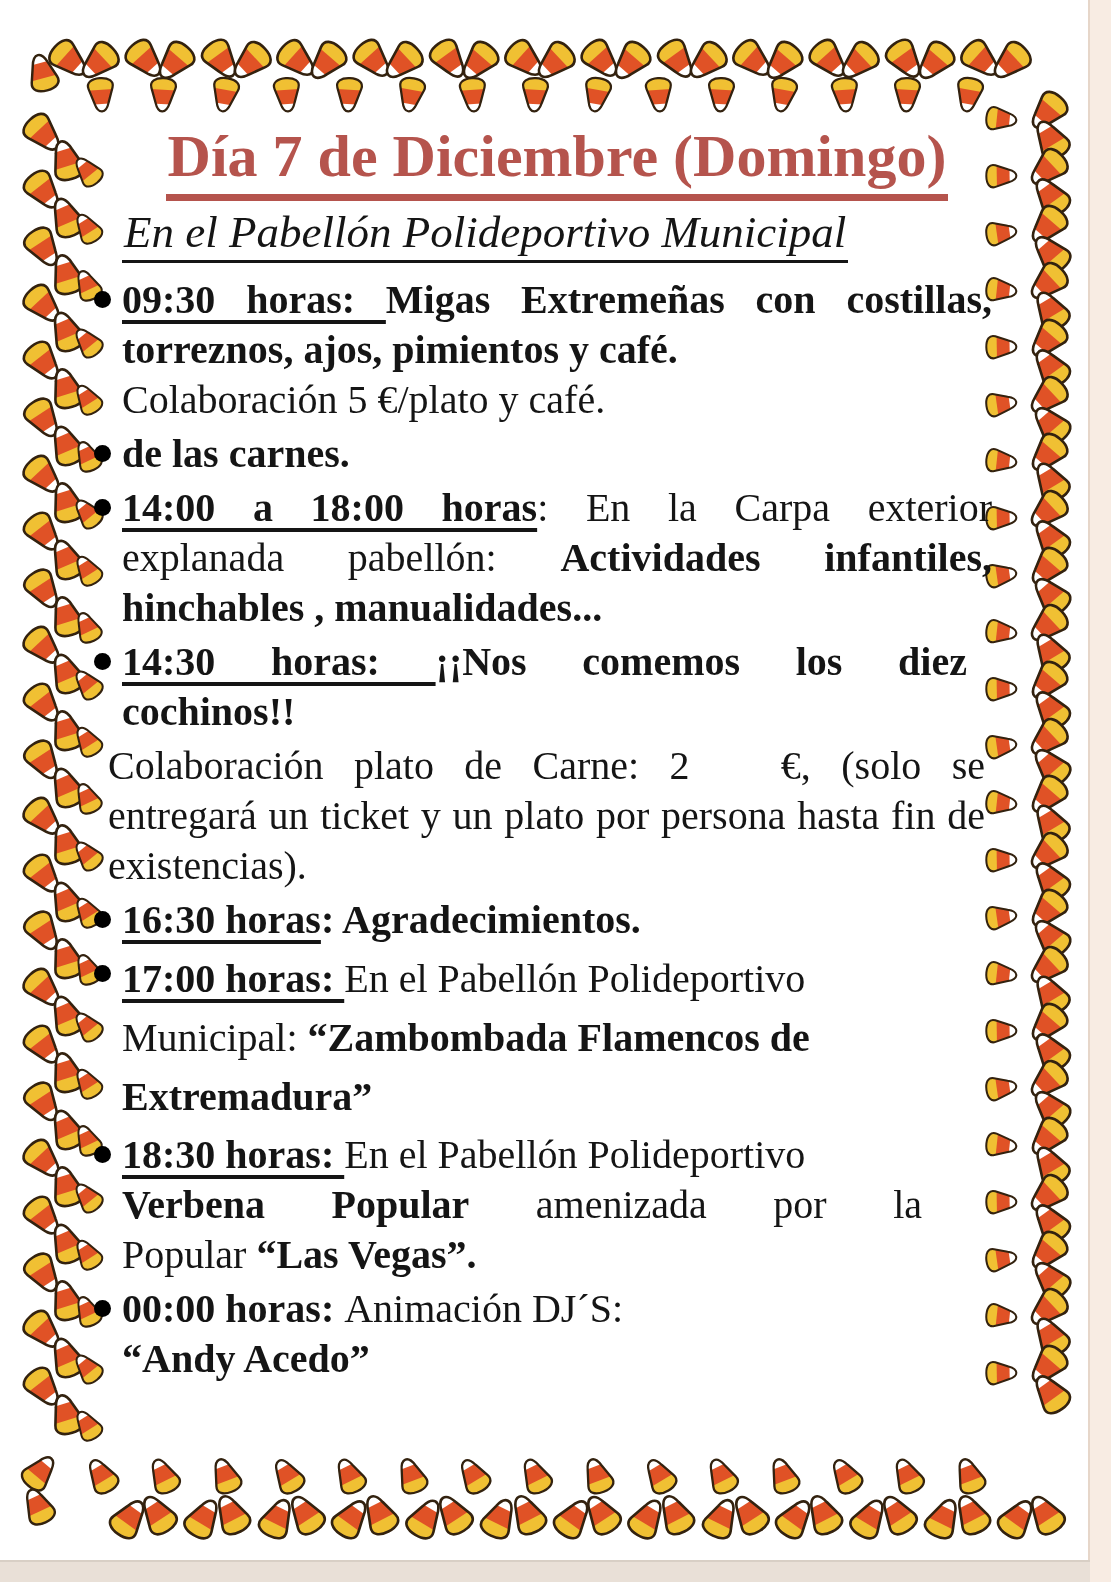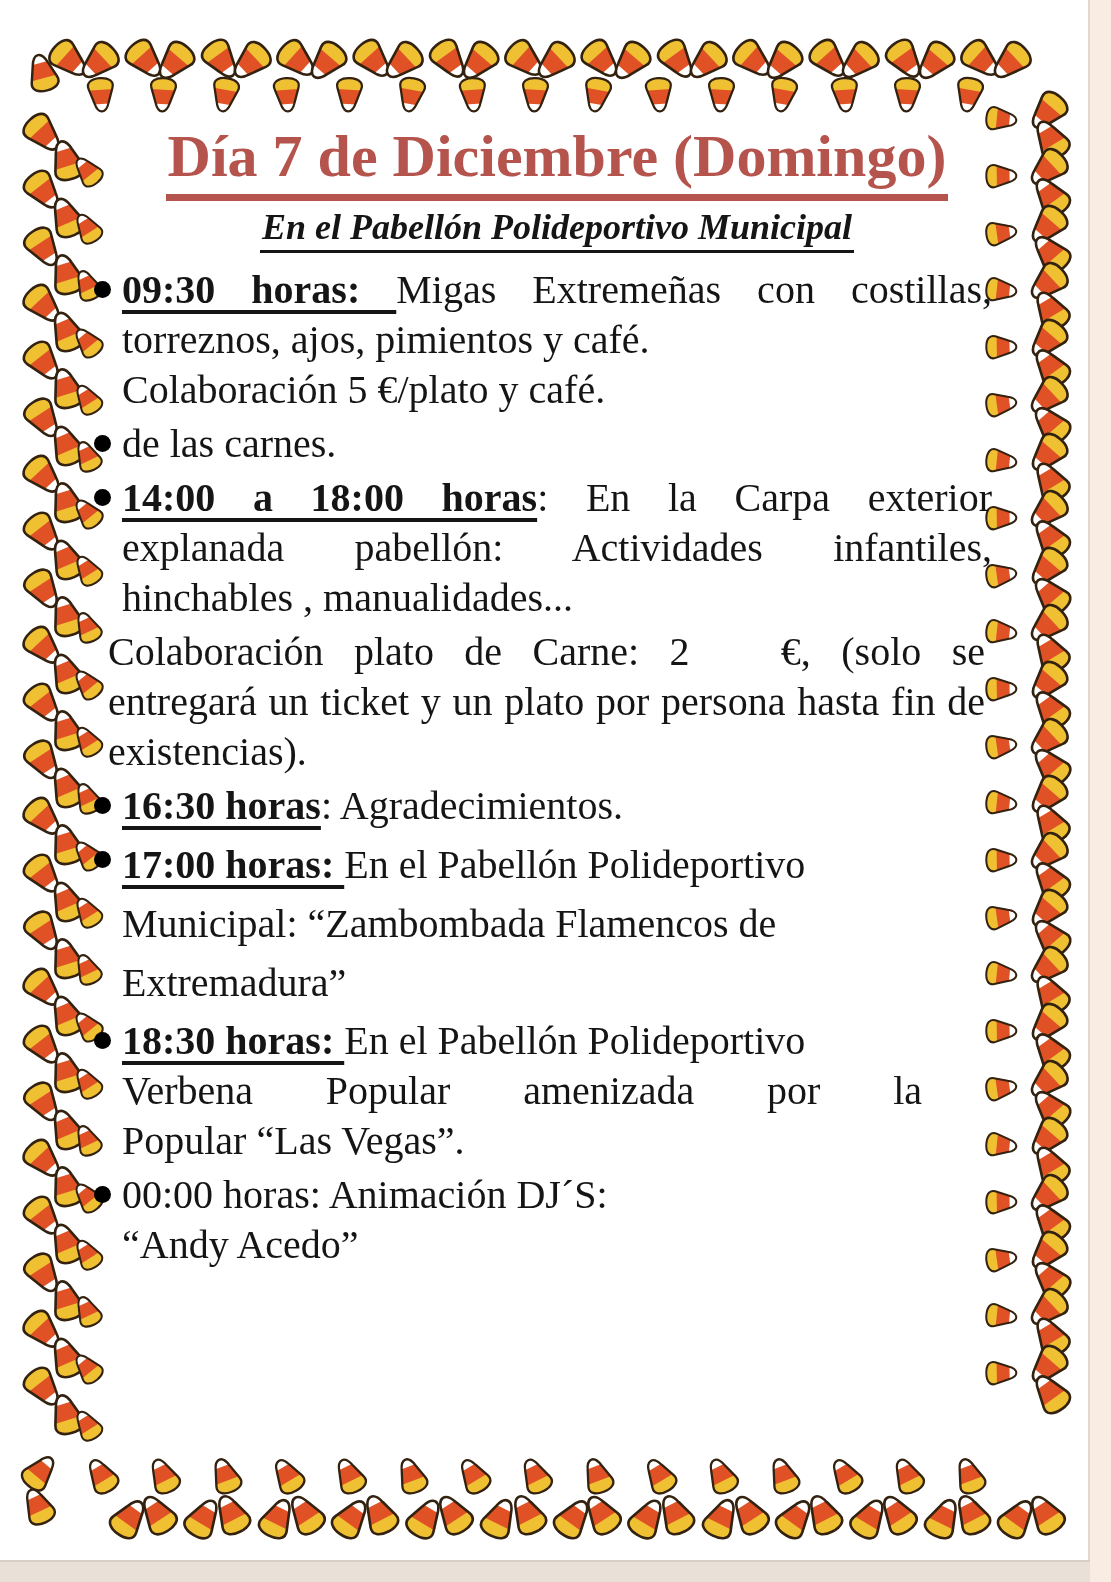--- a/index.html
+++ b/index.html
@@ -6,32 +6,32 @@
   .page{position:relative;width:1111px;height:1582px;background:#ffffff;overflow:hidden;
         font-family:"Liberation Serif","DejaVu Serif",serif;}
   .decor-layer{position:absolute;inset:0;pointer-events:none;}
   .corn{position:absolute;transform-origin:50% 50%;}
   .edge-right{position:absolute;top:0;right:0;width:21px;height:1582px;border-left:2px solid #e6d6c9;}
   .edge-bottom{position:absolute;left:0;bottom:0;height:20px;right:21px;border-top:2px solid #d8cfc5;}
 
   .content{position:absolute;left:122px;top:124px;width:870px;color:#151515;}
   h1{margin:0 0 6px 0;text-align:center;font-size:60px;line-height:1.08;}
   .title-inner{display:inline-block;font-weight:bold;border-bottom:7px solid currentColor;padding:0 2px 5px 2px;}
-  h2{margin:0 0 12px 0;text-align:center;font-size:36px;font-weight:bold;line-height:1.12;}
+  h2{margin:0 0 12px 0;font-size:45px;font-weight:normal;line-height:1.12;}
   .subtitle-inner{display:inline-block;font-style:italic;border-bottom:3px solid #151515;padding:0 2px 3px 2px;}
 
   .item{position:relative;margin-top:4px;font-size:40px;line-height:50px;}
   .item.wide{line-height:59px;}
   .item.outdent{margin-left:-14px;}
   .item.outdent .line{width:877px;}
   .dot{position:absolute;left:-28px;top:16px;width:17px;height:17px;background:#000;border-radius:50%;}
   .line{width:870px;}
   .line.justify{text-align:justify;text-align-last:justify;}
   .seg{white-space:pre-wrap;}
-  .seg.b{font-weight:normal;}
+  .seg.b{font-weight:bold;}
   .seg.bu{font-weight:bold;text-decoration:underline;text-decoration-thickness:4px;text-underline-offset:7px;}
   .seg.r{font-weight:normal;}
 </style>
 </head>
 <body>
 
 <svg width="0" height="0" style="position:absolute">
   <defs>
     <path id="cornShape" d="M20 3 C24.5 3 27.5 7.5 29.5 14.5 L36 34 C38.8 42.5 31.5 47.5 20 47.5 C8.5 47.5 1.2 42.5 4 34 L10.5 14.5 C12.5 7.5 15.5 3 20 3 Z"></path>
     <clipPath id="cornClip">
@@ -1840,20 +1840,25 @@
         </div>
         <div class="item">
           <span class="dot"></span>
           <div class="line"><span class="seg b">de las carnes.</span></div>
         </div>
         <div class="item">
           <span class="dot"></span>
           <div class="line justify"><span class="seg bu">14:00 a 18:00 horas</span><span class="seg r">: En la Carpa exterior</span></div>
           <div class="line justify"><span class="seg r">explanada pabellón: </span><span class="seg b">Actividades infantiles,</span></div>
           <div class="line"><span class="seg b">hinchables , manualidades...</span></div>
+        </div>
+        <div class="item">
+          <span class="dot"></span>
+          <div class="line justify" style="width: 845px;"><span class="seg bu">14:30 horas: </span><span class="seg b">¡¡Nos comemos los diez</span></div>
+          <div class="line"><span class="seg b">cochinos!!</span></div>
         </div>
         <div class="item outdent">
           <div class="line justify"><span class="seg r">Colaboración plato de Carne: 2 &nbsp;&nbsp;€, (solo se</span></div>
           <div class="line justify"><span class="seg r">entregará un ticket y un plato por persona hasta fin de</span></div>
           <div class="line"><span class="seg r">existencias).</span></div>
         </div>
         <div class="item">
           <span class="dot"></span>
           <div class="line"><span class="seg bu">16:30 horas</span><span class="seg b">: Agradecimientos.</span></div>
         </div>

